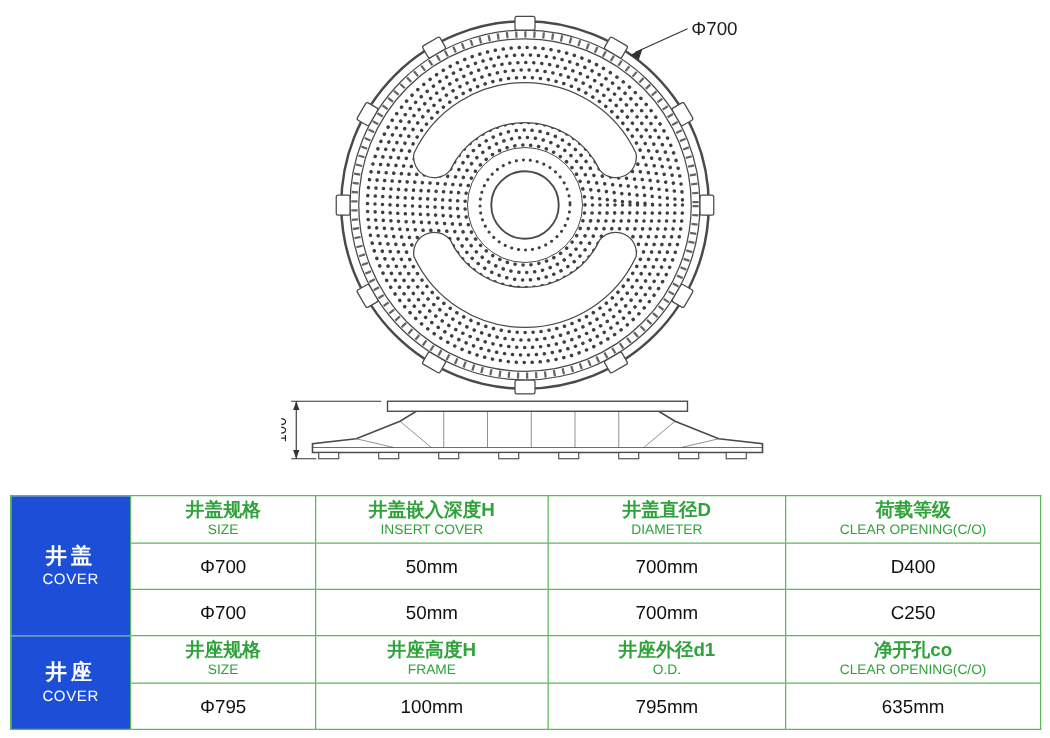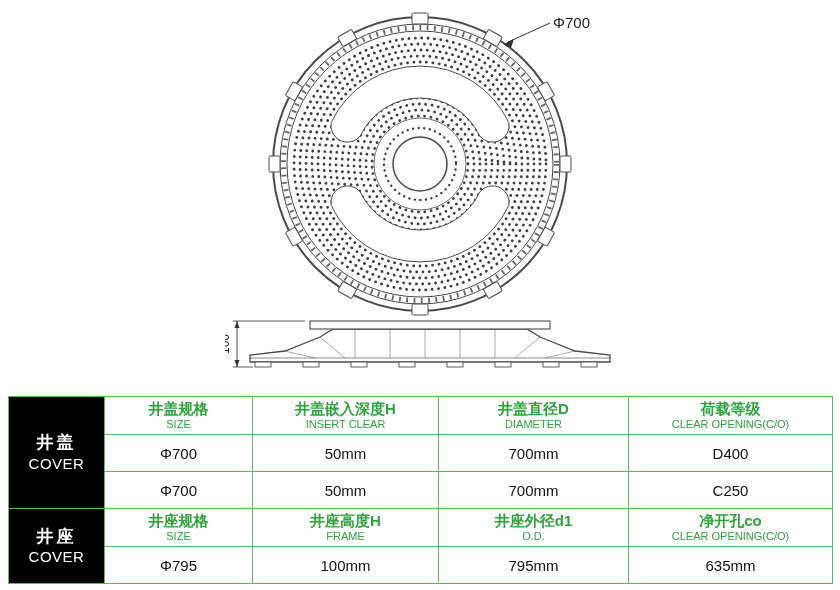--- a/index.html
+++ b/index.html
@@ -13,23 +13,23 @@
   .dots-fine{fill:none;stroke:#3f3f3f;stroke-width:2.4;stroke-dasharray:0.1 5.5;stroke-linecap:round;}
   .ln{stroke:#4a4a4a;fill:none;}
   .lnw{stroke:#4a4a4a;fill:#ffffff;}
   .dim-text{font-family:"Liberation Sans", sans-serif;font-size:15px;fill:#222222;}
   .dim-text-s{font-family:"Liberation Sans", sans-serif;font-size:12px;fill:#222222;}
 
   
   table.spec{position:absolute;left:8px;top:396px;width:824px;border-collapse:collapse;table-layout:fixed;}
   table.spec td, table.spec th{border:1px solid #5cb85c;text-align:center;vertical-align:middle;padding:0;overflow:hidden;}
   tr.hrow{height:38px;} tr.drow{height:37px;}
-  td.group{background:#000000;color:#ffffff;}
+  td.group{background:#1d4ed8;color:#ffffff;}
   .g-cn{font-size:17px;font-weight:bold;letter-spacing:3px;line-height:1.2;}
-  .g-en{font-size:15px;letter-spacing:.5px;margin-top:1px;}
+  .g-en{font-size:12px;letter-spacing:.5px;margin-top:1px;}
   th .h-cn{color:#2fa23b;font-weight:bold;font-size:15px;line-height:1.15;}
   th .h-en{color:#2fa23b;font-weight:normal;font-size:11px;line-height:1.2;}
   td.val{font-size:15px;color:#111111;}
 </style>
 </head>
 <body>
 
 <div class="page">
 
   <svg class="top-view" viewBox="0 0 400 312" xmlns="http://www.w3.org/2000/svg">
@@ -145,21 +145,21 @@
         <td class="group" rowspan="3">
           <div class="g-cn">井盖</div>
           <div class="g-en">COVER</div>
         </td>
         <th>
           <div class="h-cn">井盖规格</div>
           <div class="h-en">SIZE</div>
         </th>
         <th>
           <div class="h-cn">井盖嵌入深度H</div>
-          <div class="h-en">INSERT CLEAR</div>
+          <div class="h-en">INSERT COVER</div>
         </th>
         <th>
           <div class="h-cn">井盖直径D</div>
           <div class="h-en">DIAMETER</div>
         </th>
         <th>
           <div class="h-cn">荷载等级</div>
           <div class="h-en">CLEAR OPENING(C/O)</div>
         </th>
       </tr>

